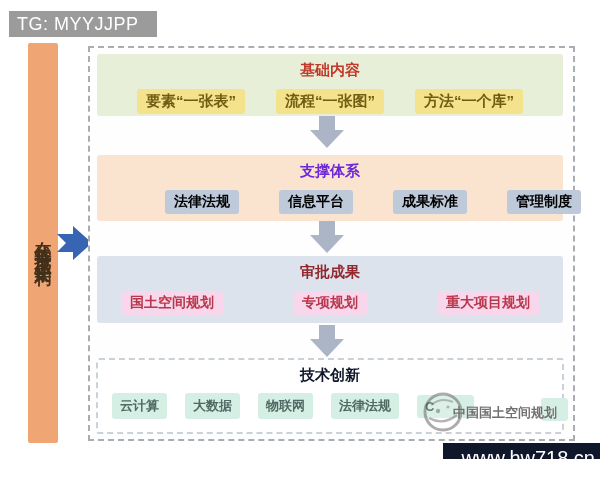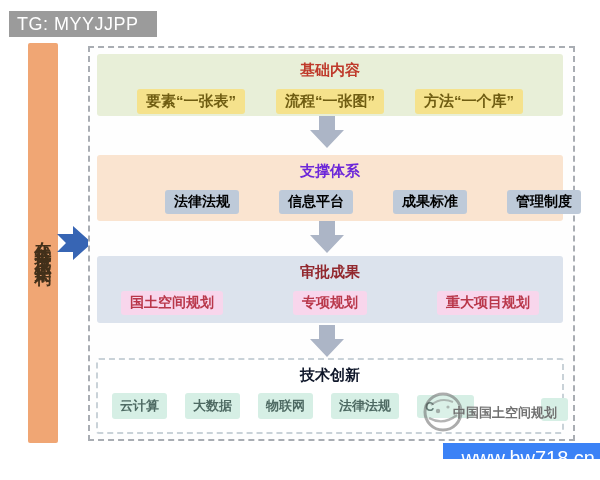--- a/index.html
+++ b/index.html
@@ -61,21 +61,21 @@
     background:#d6efe5; border-radius:3px; }
 
   
   .wm-logo { position:absolute; left:422px; top:391px; width:42px; height:42px; opacity:0.55; }
   .wm-text { position:absolute; left:453px; top:404px; width:120px; font-size:13px;
     font-weight:bold; color:rgba(82,82,82,0.82); letter-spacing:0px; white-space:nowrap;
     text-shadow:0 0 1px rgba(255,255,255,0.7); }
 
   
   .site-banner { position:absolute; left:443px; top:443px; width:157px; height:16px;
-    background:#3b82f6; color:#ffffff; font-size:20px; line-height:30px; text-align:right;
+    background:#0f172a; color:#ffffff; font-size:20px; line-height:30px; text-align:right;
     padding-right:5px; }
 </style>
 </head>
 <body>
 
 <div class="stage">
 
   <div class="tg-banner">
     <span>TG: MYYJJPP</span>
   </div>

